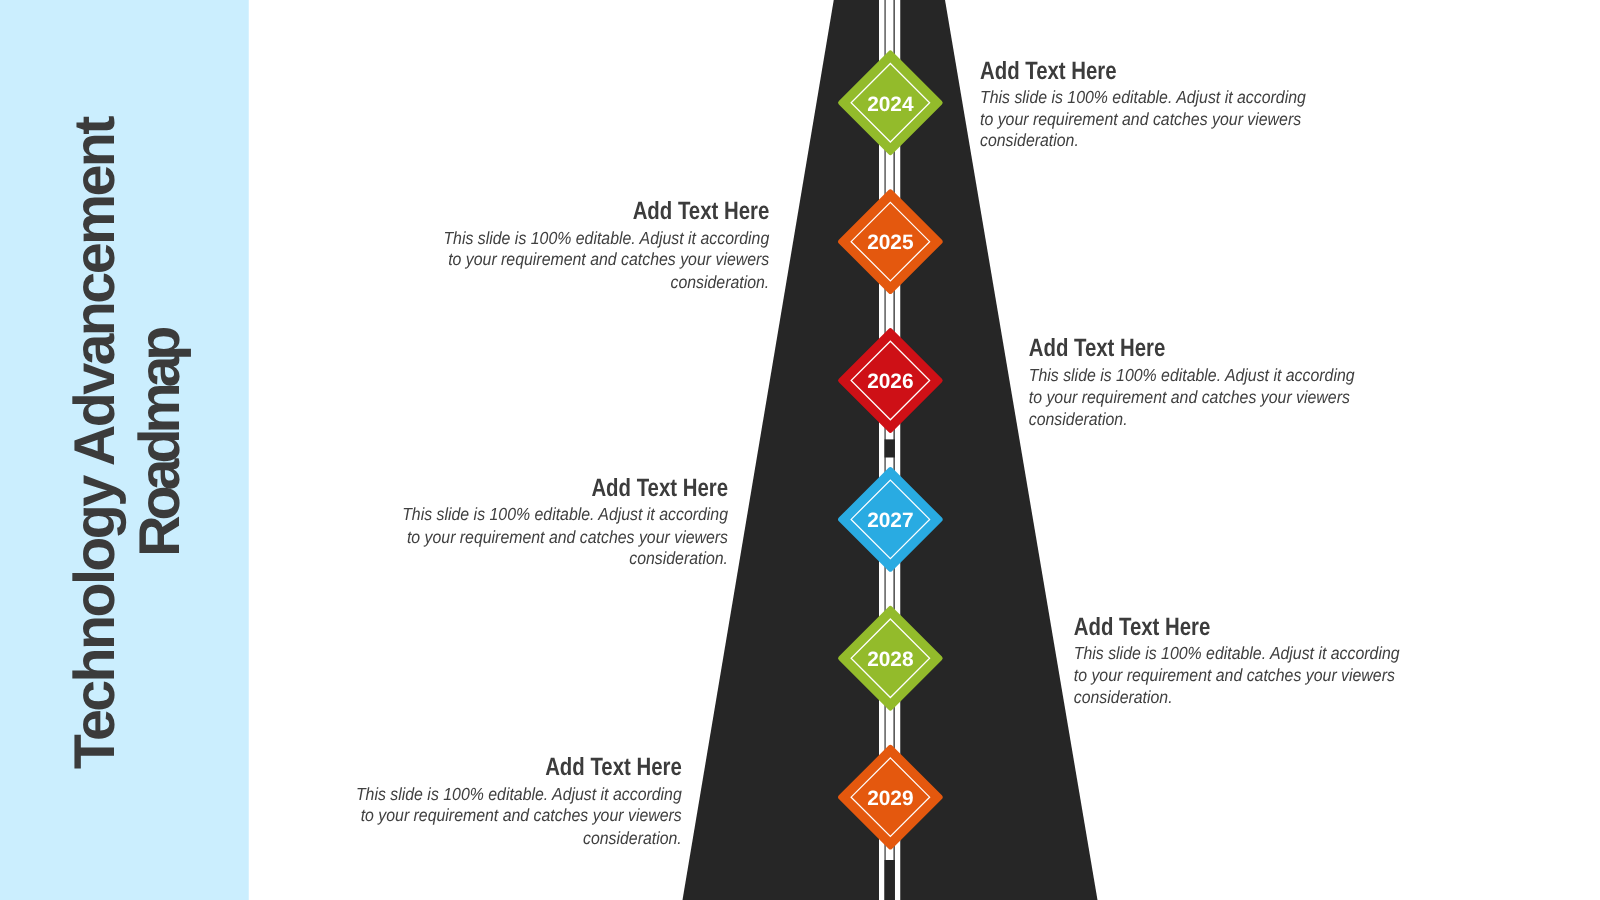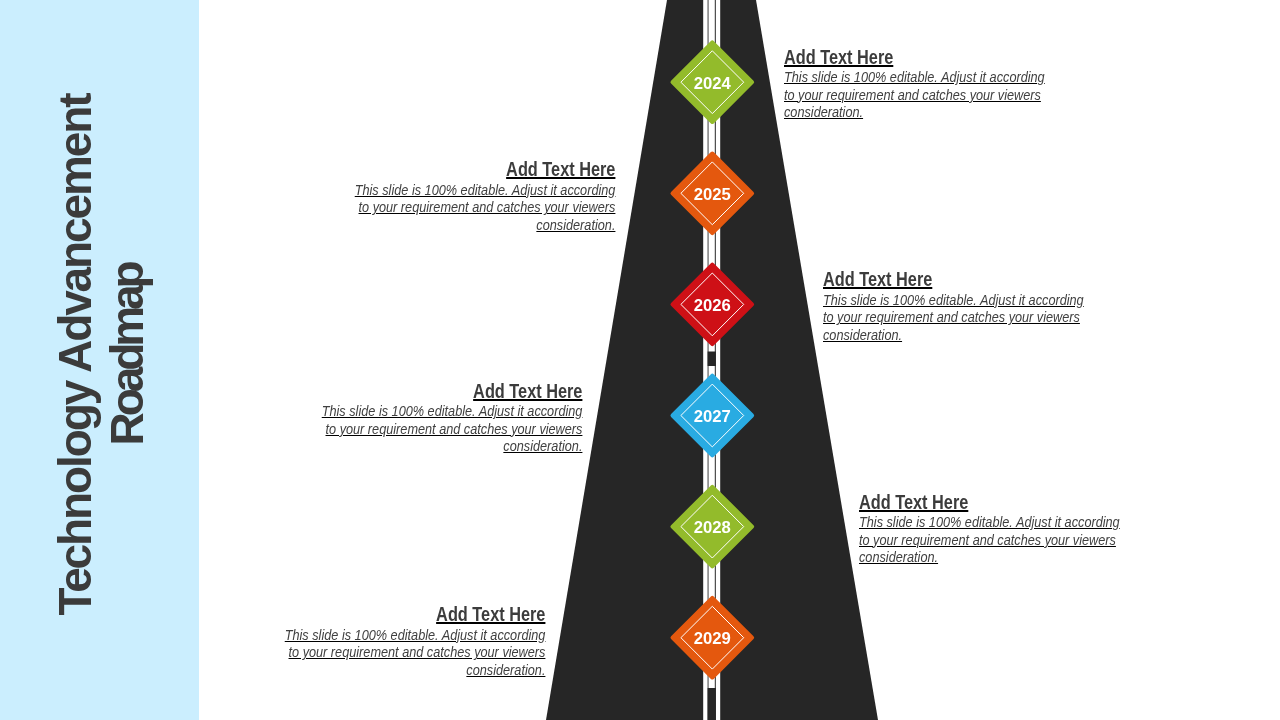--- a/index.html
+++ b/index.html
@@ -3,21 +3,21 @@
 <meta charset="utf-8">
 <style>
   html,body{margin:0;padding:0;}
   body{width:1280px;height:720px;overflow:hidden;background:#ffffff;
        font-family:"Liberation Sans",sans-serif;position:relative;}
   .sidebar{position:absolute;left:0;top:0;width:199px;height:720px;background:#cbeefe;}
   .title{position:absolute;left:-198.9px;top:302.5px;width:600px;height:104px;
          transform:rotate(-90deg);text-align:center;letter-spacing:-2.12px;
          font-weight:bold;font-size:46px;line-height:52px;color:#3b3b3b;}
   .roadsvg{position:absolute;left:0;top:0;}
-  .blk{position:absolute;text-decoration:underline;}
+  .blk{position:absolute;}
   .blk .h{font-weight:bold;font-size:20px;line-height:22px;color:#3c3c3c;margin:0 0 1.5px 0;transform:scaleX(0.815);}
   .blk .b{font-style:italic;font-size:14px;line-height:17.5px;color:#404040;margin:0;transform:scaleX(0.907);}
   .R .h,.R .b{transform-origin:left center;}
   .L .h,.L .b{transform-origin:right center;}
   .L{text-align:right;}
   .R{text-align:left;}
 </style>
 </head>
 <body>
 <div class="sidebar"></div>

